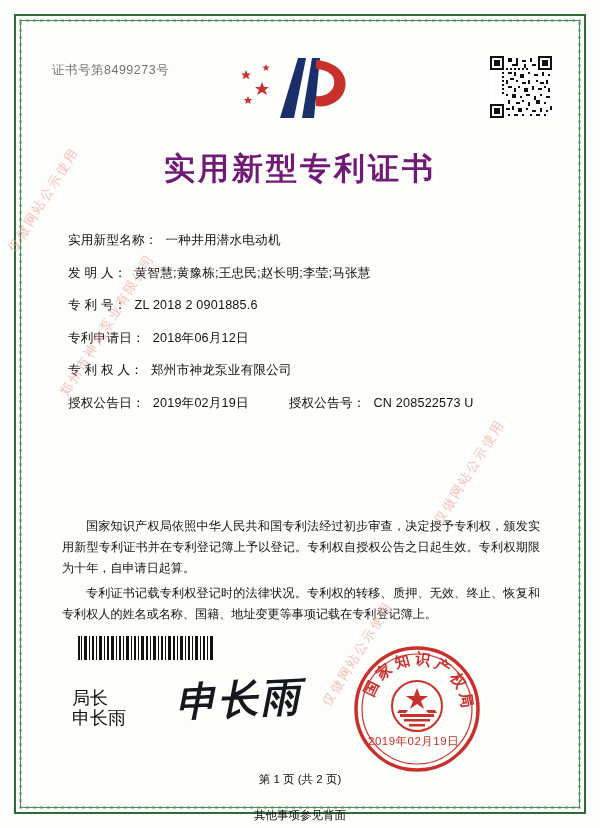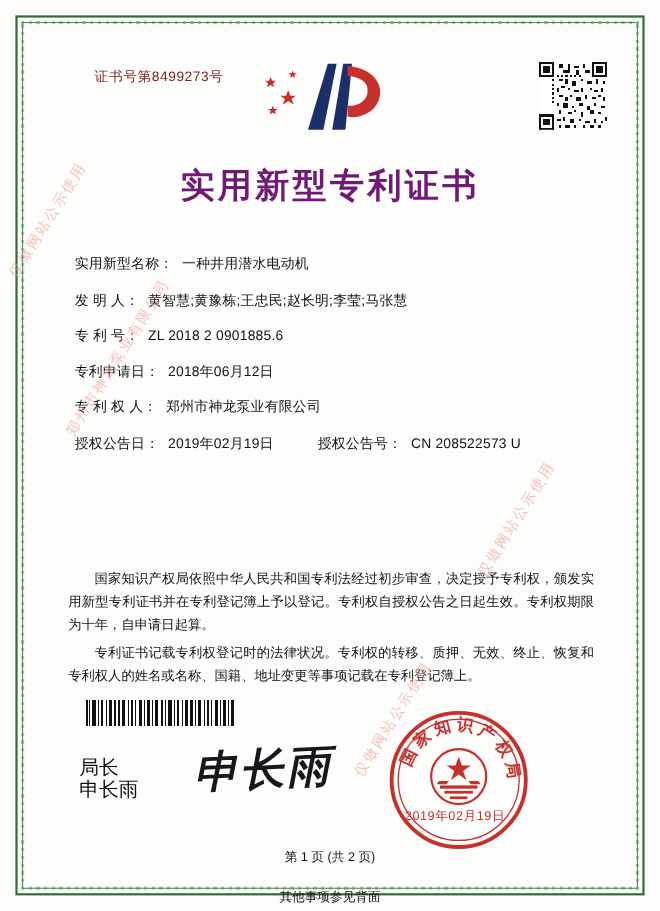--- a/index.html
+++ b/index.html
@@ -55,24 +55,23 @@
       repeating-linear-gradient(0deg, #6aa873 0 3px, transparent 3px 7px) top right / 3px 100% no-repeat;
     opacity: .55;
   }
 
   
   .cert-number {
     position: absolute;
     left: 52px;
     top: 62px;
     font-size: 12.5px;
-    color: #7f1d1d;
+    color: #737373;
     letter-spacing: .5px;
     white-space: nowrap;
-    margin-left: 34px;
   }
   .logo {
     position: absolute;
     left: 236px;
     top: 52px;
     width: 120px;
     height: 72px;
   }
   .qr {
     position: absolute;

